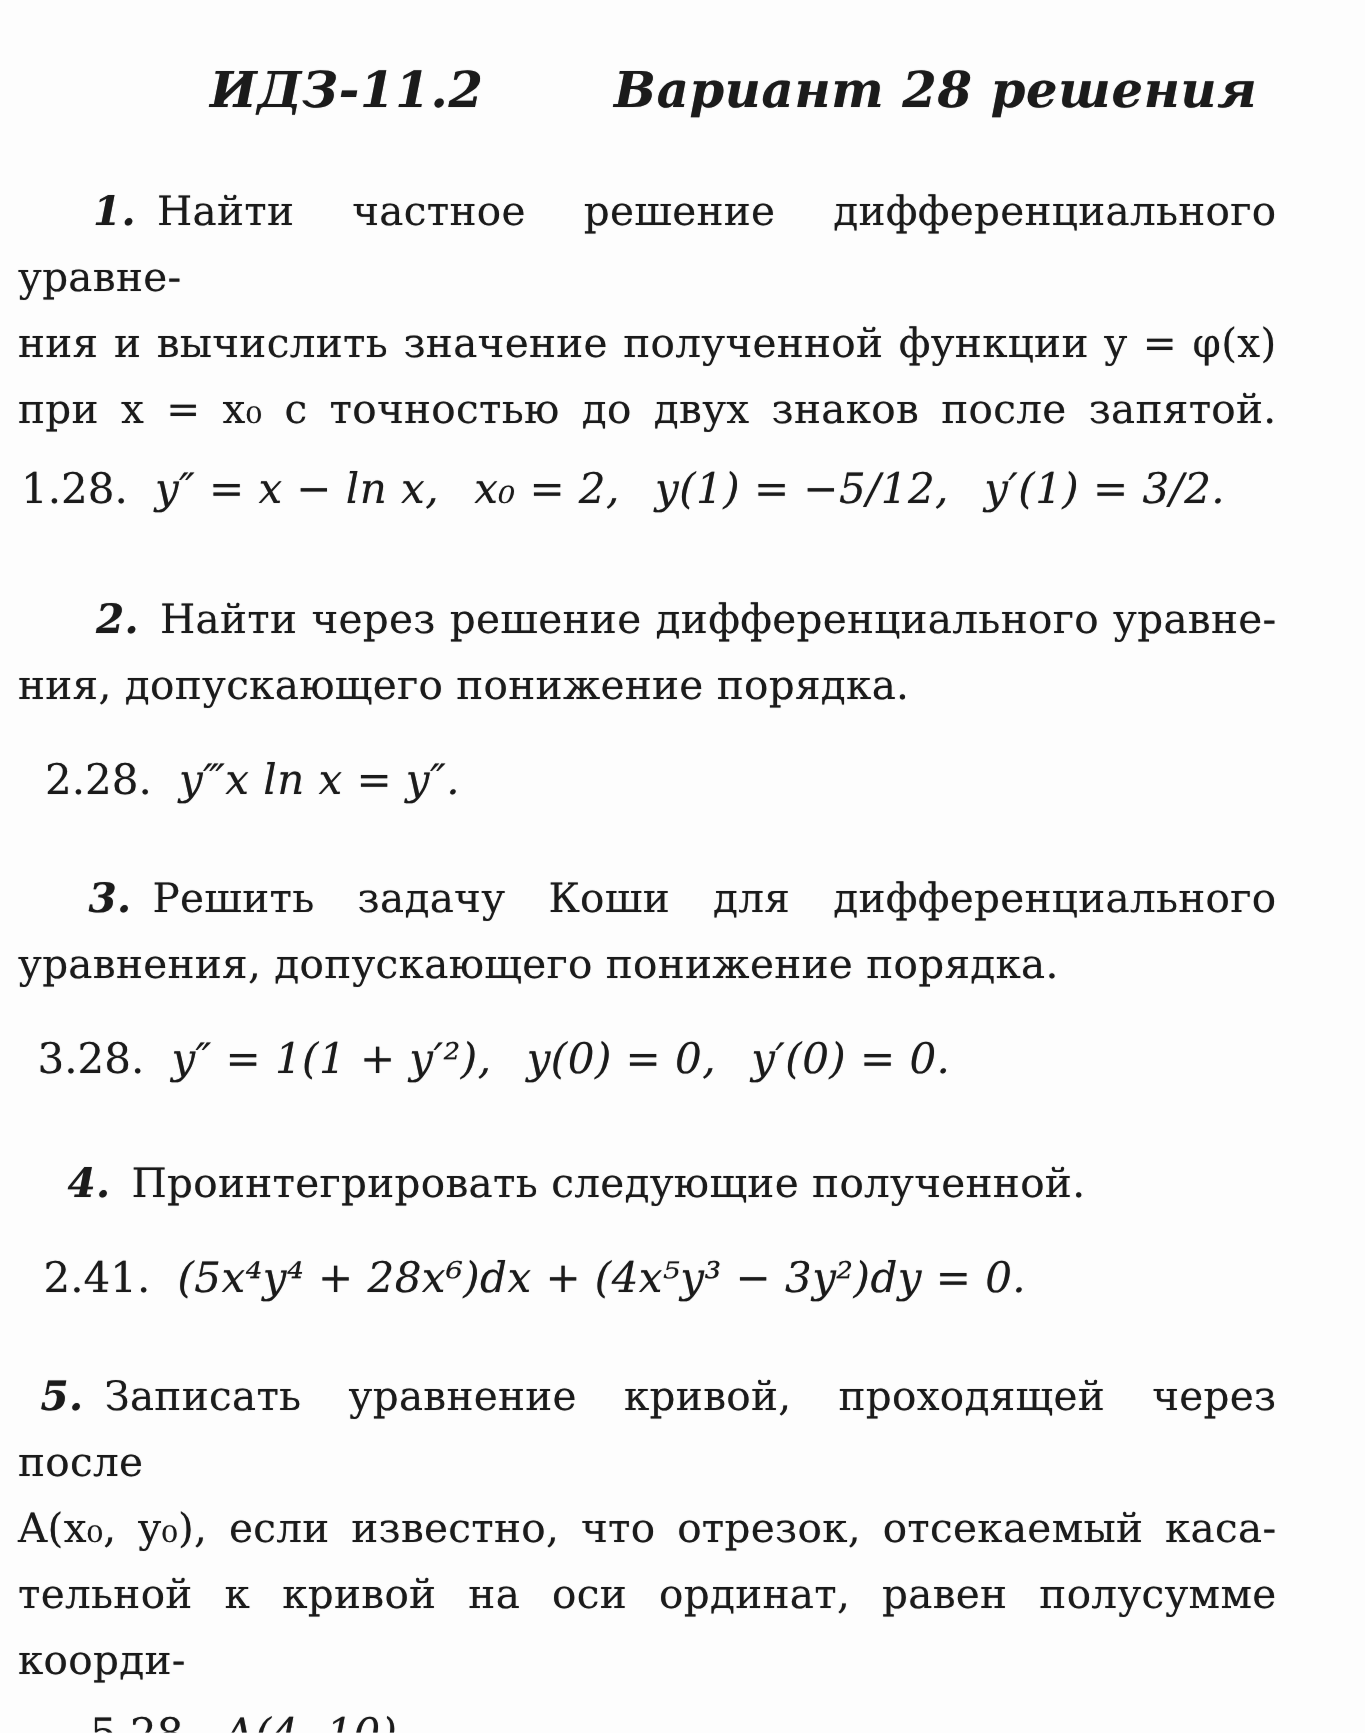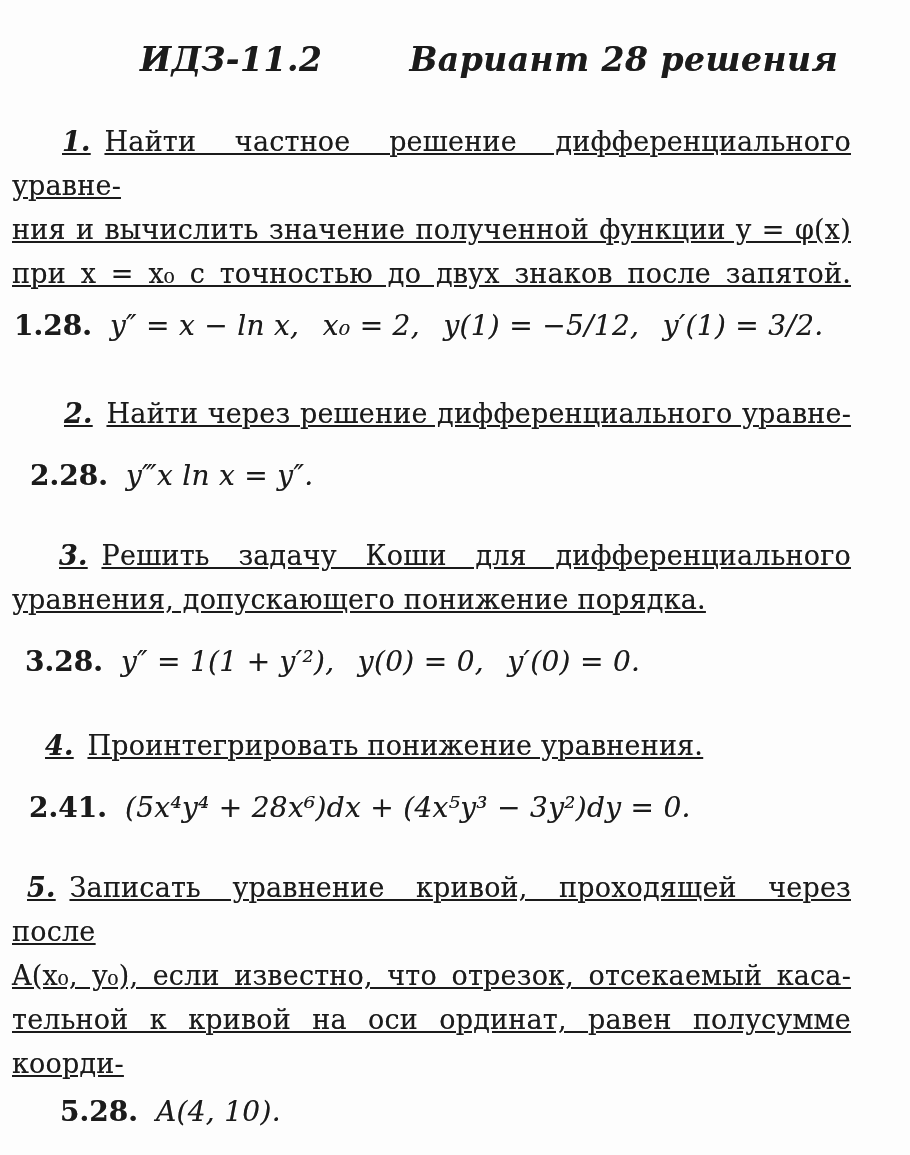--- a/index.html
+++ b/index.html
@@ -23,41 +23,40 @@
     font-weight: bold;
     font-style: italic;
     letter-spacing: 0.5px;
     white-space: nowrap;
   }
   .title .t2 { margin-left: 75px; }
   .para {
     font-size: 27px;
     line-height: 44px;
     letter-spacing: 0.2px;
-    text-decoration: underline;
   }
   .line { text-align: justify; text-align-last: justify; }
   .line.short { text-align-last: left; }
   .num {
     font-weight: bold;
     font-style: italic;
     margin-right: 14px;
   }
   
   .ind-50 { text-indent: 50px; }
   .ind-52 { text-indent: 52px; }
   .ind-47 { text-indent: 47px; }
   .ind-33 { text-indent: 33px; }
   .ind-15 { text-indent: 15px; }
   .ex {
     font-size: 28px;
     line-height: 44px;
     white-space: nowrap;
   }
-  .ex .lbl { font-weight: bold; margin-right: 18px; }
+  .ex .lbl { font-weight: normal; margin-right: 18px; }
   .ex .frm { font-style: italic; letter-spacing: 0.3px; text-align: right; }
   
   #p1 { margin-top: 38px; }
   #e1 { margin-top: 8px;  margin-left: 2px; }
   #p2 { margin-top: 44px; }
   #e2 { margin-top: 18px; margin-left: 18px; }
   #p3 { margin-top: 36px; }
   #e3 { margin-top: 18px; margin-left: 13px; }
   #p4 { margin-top: 40px; }
   #e4 { margin-top: 18px; margin-left: 17px; }
@@ -78,35 +77,36 @@
     <div class="line ind-50"><span class="num">1.</span><span>Найти частное решение дифференциального уравне-</span></div>
     <div class="line">ния и вычислить значение полученной функции y = φ(x)</div>
     <div class="line">при x = x₀ с точностью до двух знаков после запятой.</div>
   </div>
   <div class="ex" id="e1">
     <span class="lbl">1.28.</span><span class="frm">y″ = x − ln x,  x₀ = 2,  y(1) = −5/12,  y′(1) = 3/2.</span>
   </div>
 
   <div class="para" id="p2">
     <div class="line ind-52"><span class="num">2.</span><span>Найти через решение дифференциального уравне-</span></div>
+    <div class="line short">ния, допускающего понижение порядка.</div>
   </div>
   <div class="ex" id="e2">
     <span class="lbl">2.28.</span><span class="frm">y‴x ln x = y″.</span>
   </div>
 
   <div class="para" id="p3">
     <div class="line ind-47"><span class="num">3.</span><span>Решить задачу Коши для дифференциального</span></div>
     <div class="line short">уравнения, допускающего понижение порядка.</div>
   </div>
   <div class="ex" id="e3">
     <span class="lbl">3.28.</span><span class="frm">y″ = 1(1 + y′²),  y(0) = 0,  y′(0) = 0.</span>
   </div>
 
   <div class="para" id="p4">
-    <div class="line short ind-33"><span class="num">4.</span><span>Проинтегрировать понижение уравнения.</span></div>
+    <div class="line short ind-33"><span class="num">4.</span><span>Проинтегрировать следующие полученной.</span></div>
   </div>
   <div class="ex" id="e4">
     <span class="lbl">2.41.</span><span class="frm">(5x⁴y⁴ + 28x⁶)dx + (4x⁵y³ − 3y²)dy = 0.</span>
   </div>
 
   <div class="para" id="p5">
     <div class="line ind-15"><span class="num">5.</span><span>Записать уравнение кривой, проходящей через после</span></div>
     <div class="line">A(x₀, y₀), если известно, что отрезок, отсекаемый каса-</div>
     <div class="line">тельной к кривой на оси ординат, равен полусумме коорди-</div>
   </div>

